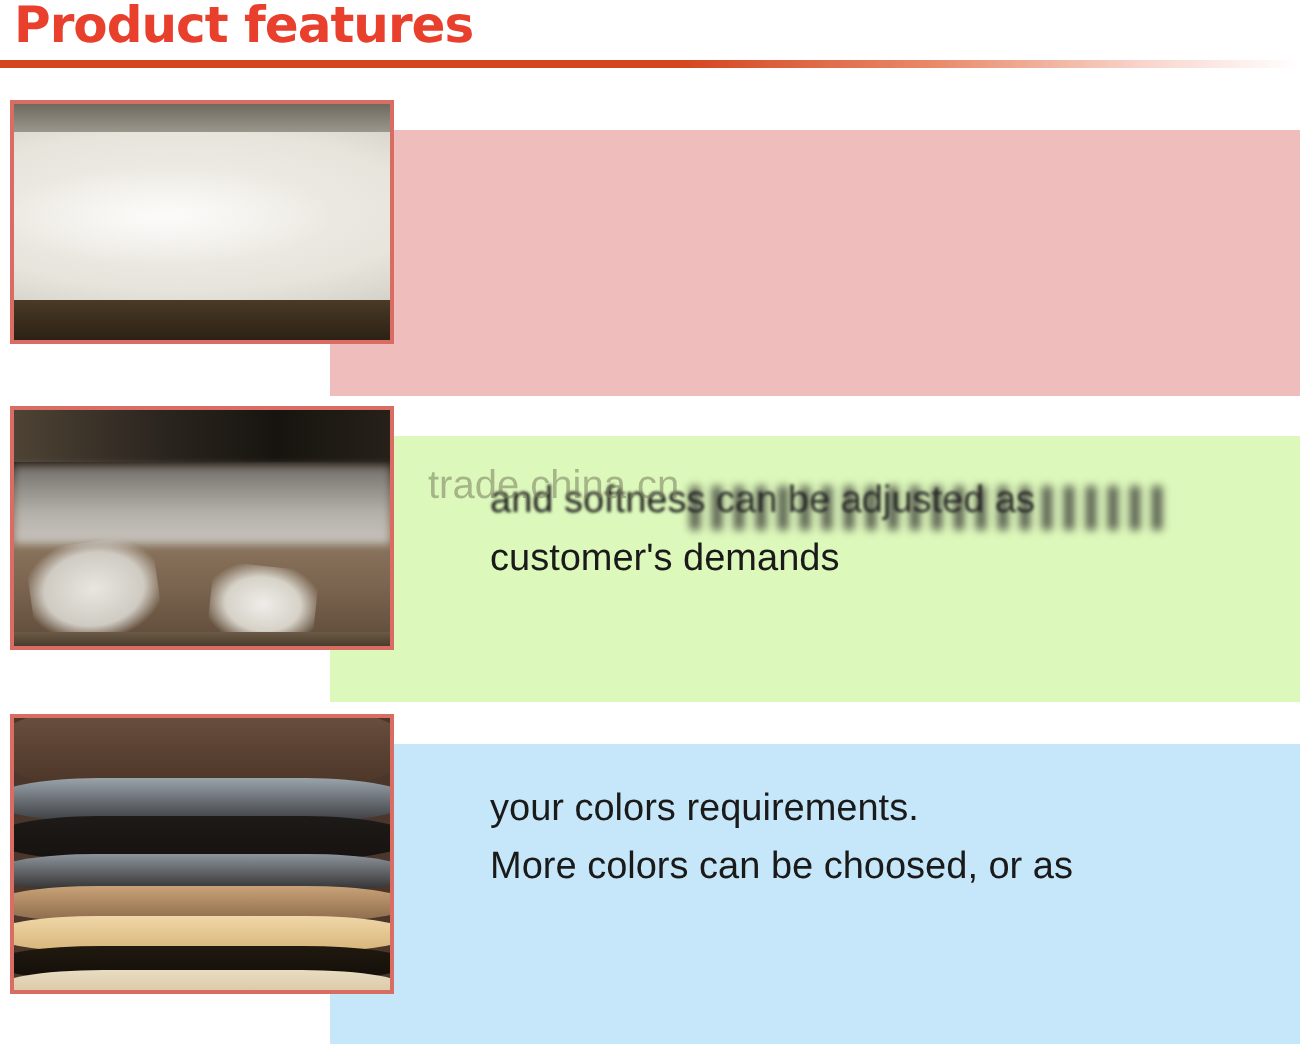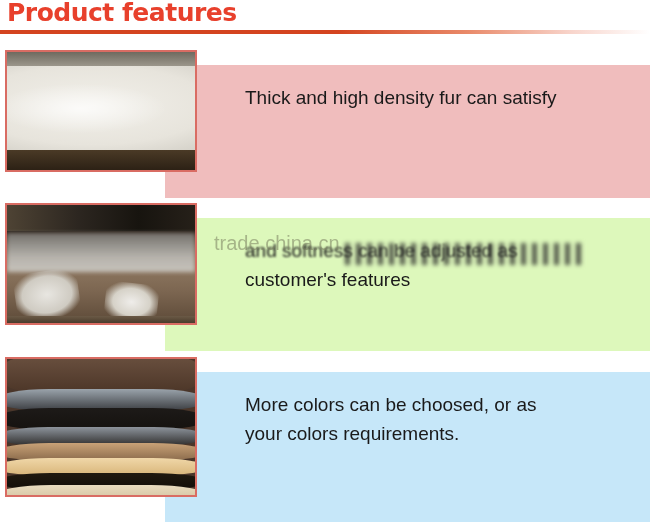--- a/index.html
+++ b/index.html
@@ -176,59 +176,58 @@
 
 <div id="header-area">
   <div id="page-title" style="color: rgb(232, 64, 44);">Product features</div>
   <div id="title-underline"></div>
 </div>
 
 <div class="feature-row" id="row-1" style="top:45px;height:158px;">
 
   <div class="feature-panel" id="panel-1" style="background:#f0bdbd;">
     <div class="feature-text">
-      <div>Thick and high density fur can satisfy</div>
     </div>
   </div>
 
   <div class="feature-thumb">
     <div class="thumb-inner thumb-fur-white">
       <div class="strip-top"></div>
       <div class="sheen"></div>
       <div class="strip-bottom"></div>
     </div>
   </div>
 </div>
 
 <div class="feature-row" id="row-2" style="top:198px;height:158px;">
 
   <div class="feature-panel" id="panel-2" style="background:#ddf8bb;">
     <div class="feature-text">
       <div class="text-blurred-line">and softness can be adjusted as</div>
-      <div>customer's features</div>
+      <div>customer's demands</div>
     </div>
   </div>
 
   <div class="feature-thumb">
     <div class="thumb-inner thumb-fur-brown">
       <div class="dark-head"></div>
       <div class="patchA"></div>
       <div class="patchB"></div>
       <div class="floor"></div>
       <div class="blur-band"></div>
     </div>
   </div>
 </div>
 
 <div class="feature-row" id="row-3" style="top:352px;height:170px;">
 
   <div class="feature-panel" id="panel-3" style="background:#c6e7f9;height:150px;">
     <div class="feature-text">
+      <div>your colors requirements.</div>
       <div>More colors can be choosed, or as</div>
-      <div>your colors requirements.</div>
     </div>
   </div>
 
   <div class="feature-thumb" style="height:140px;">
     <div class="thumb-inner thumb-fur-colors">
       <div class="band b1"></div>
       <div class="band b2"></div>
       <div class="band b3"></div>
       <div class="band b4"></div>
       <div class="band b5"></div>

